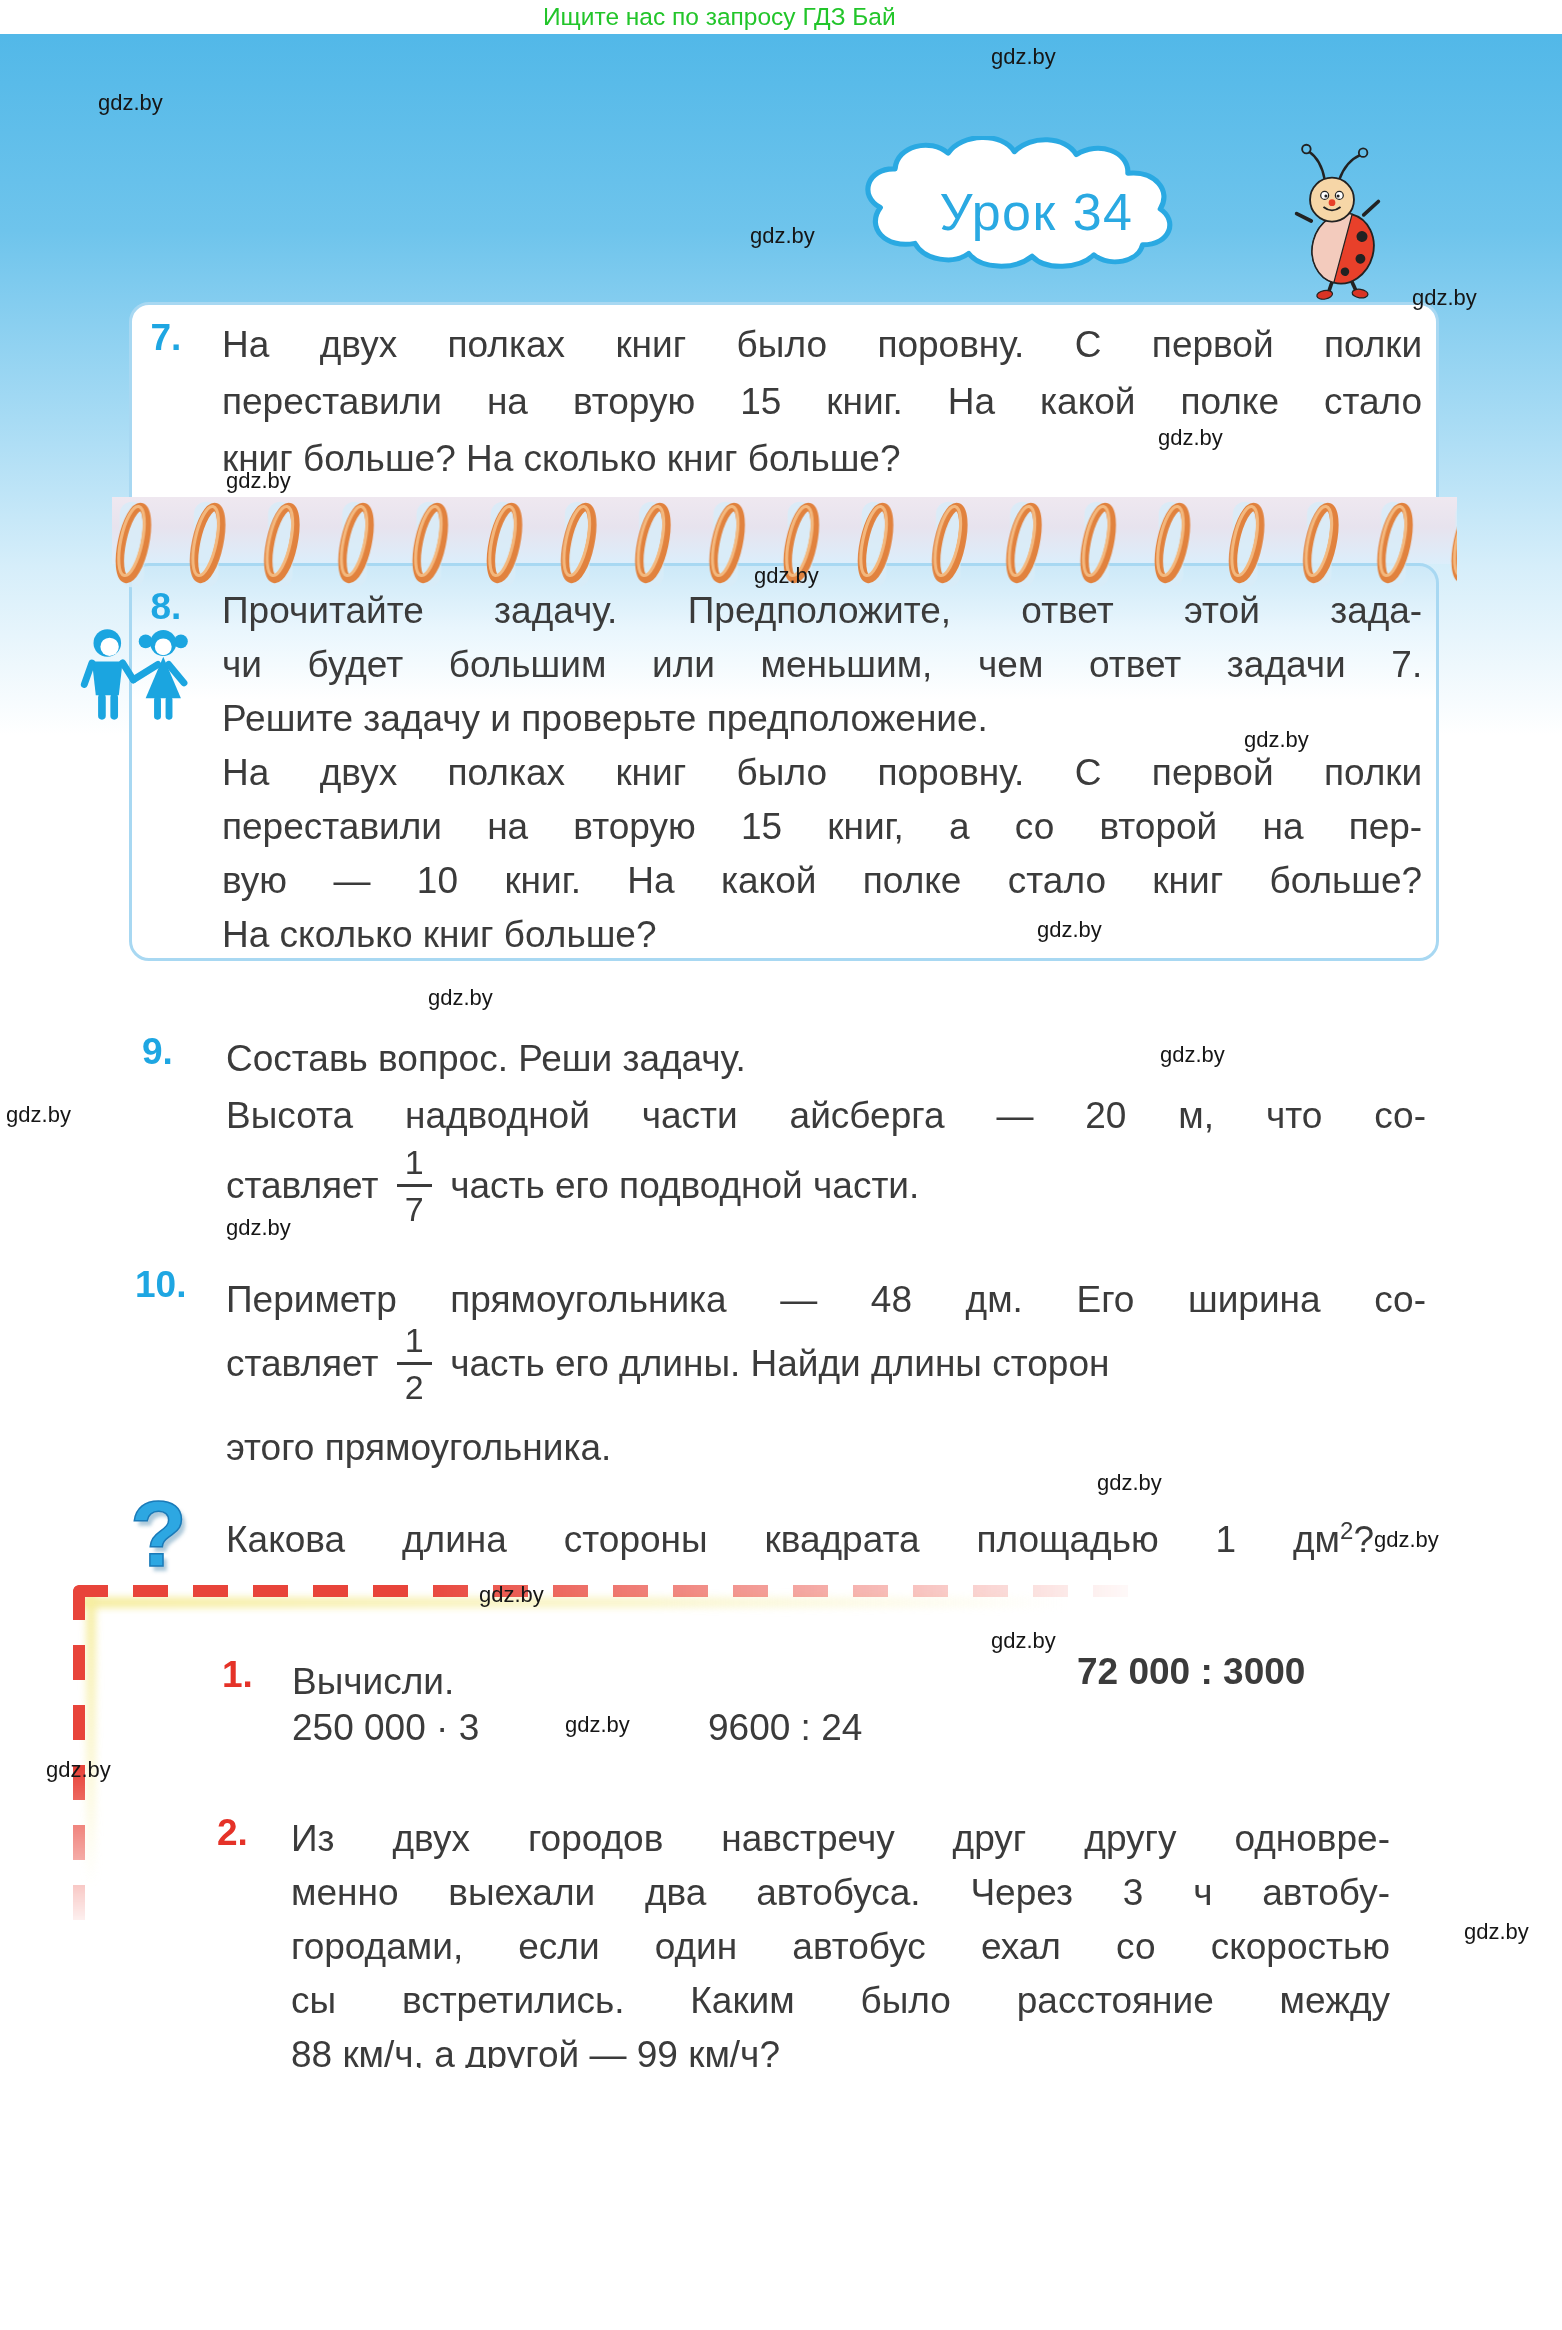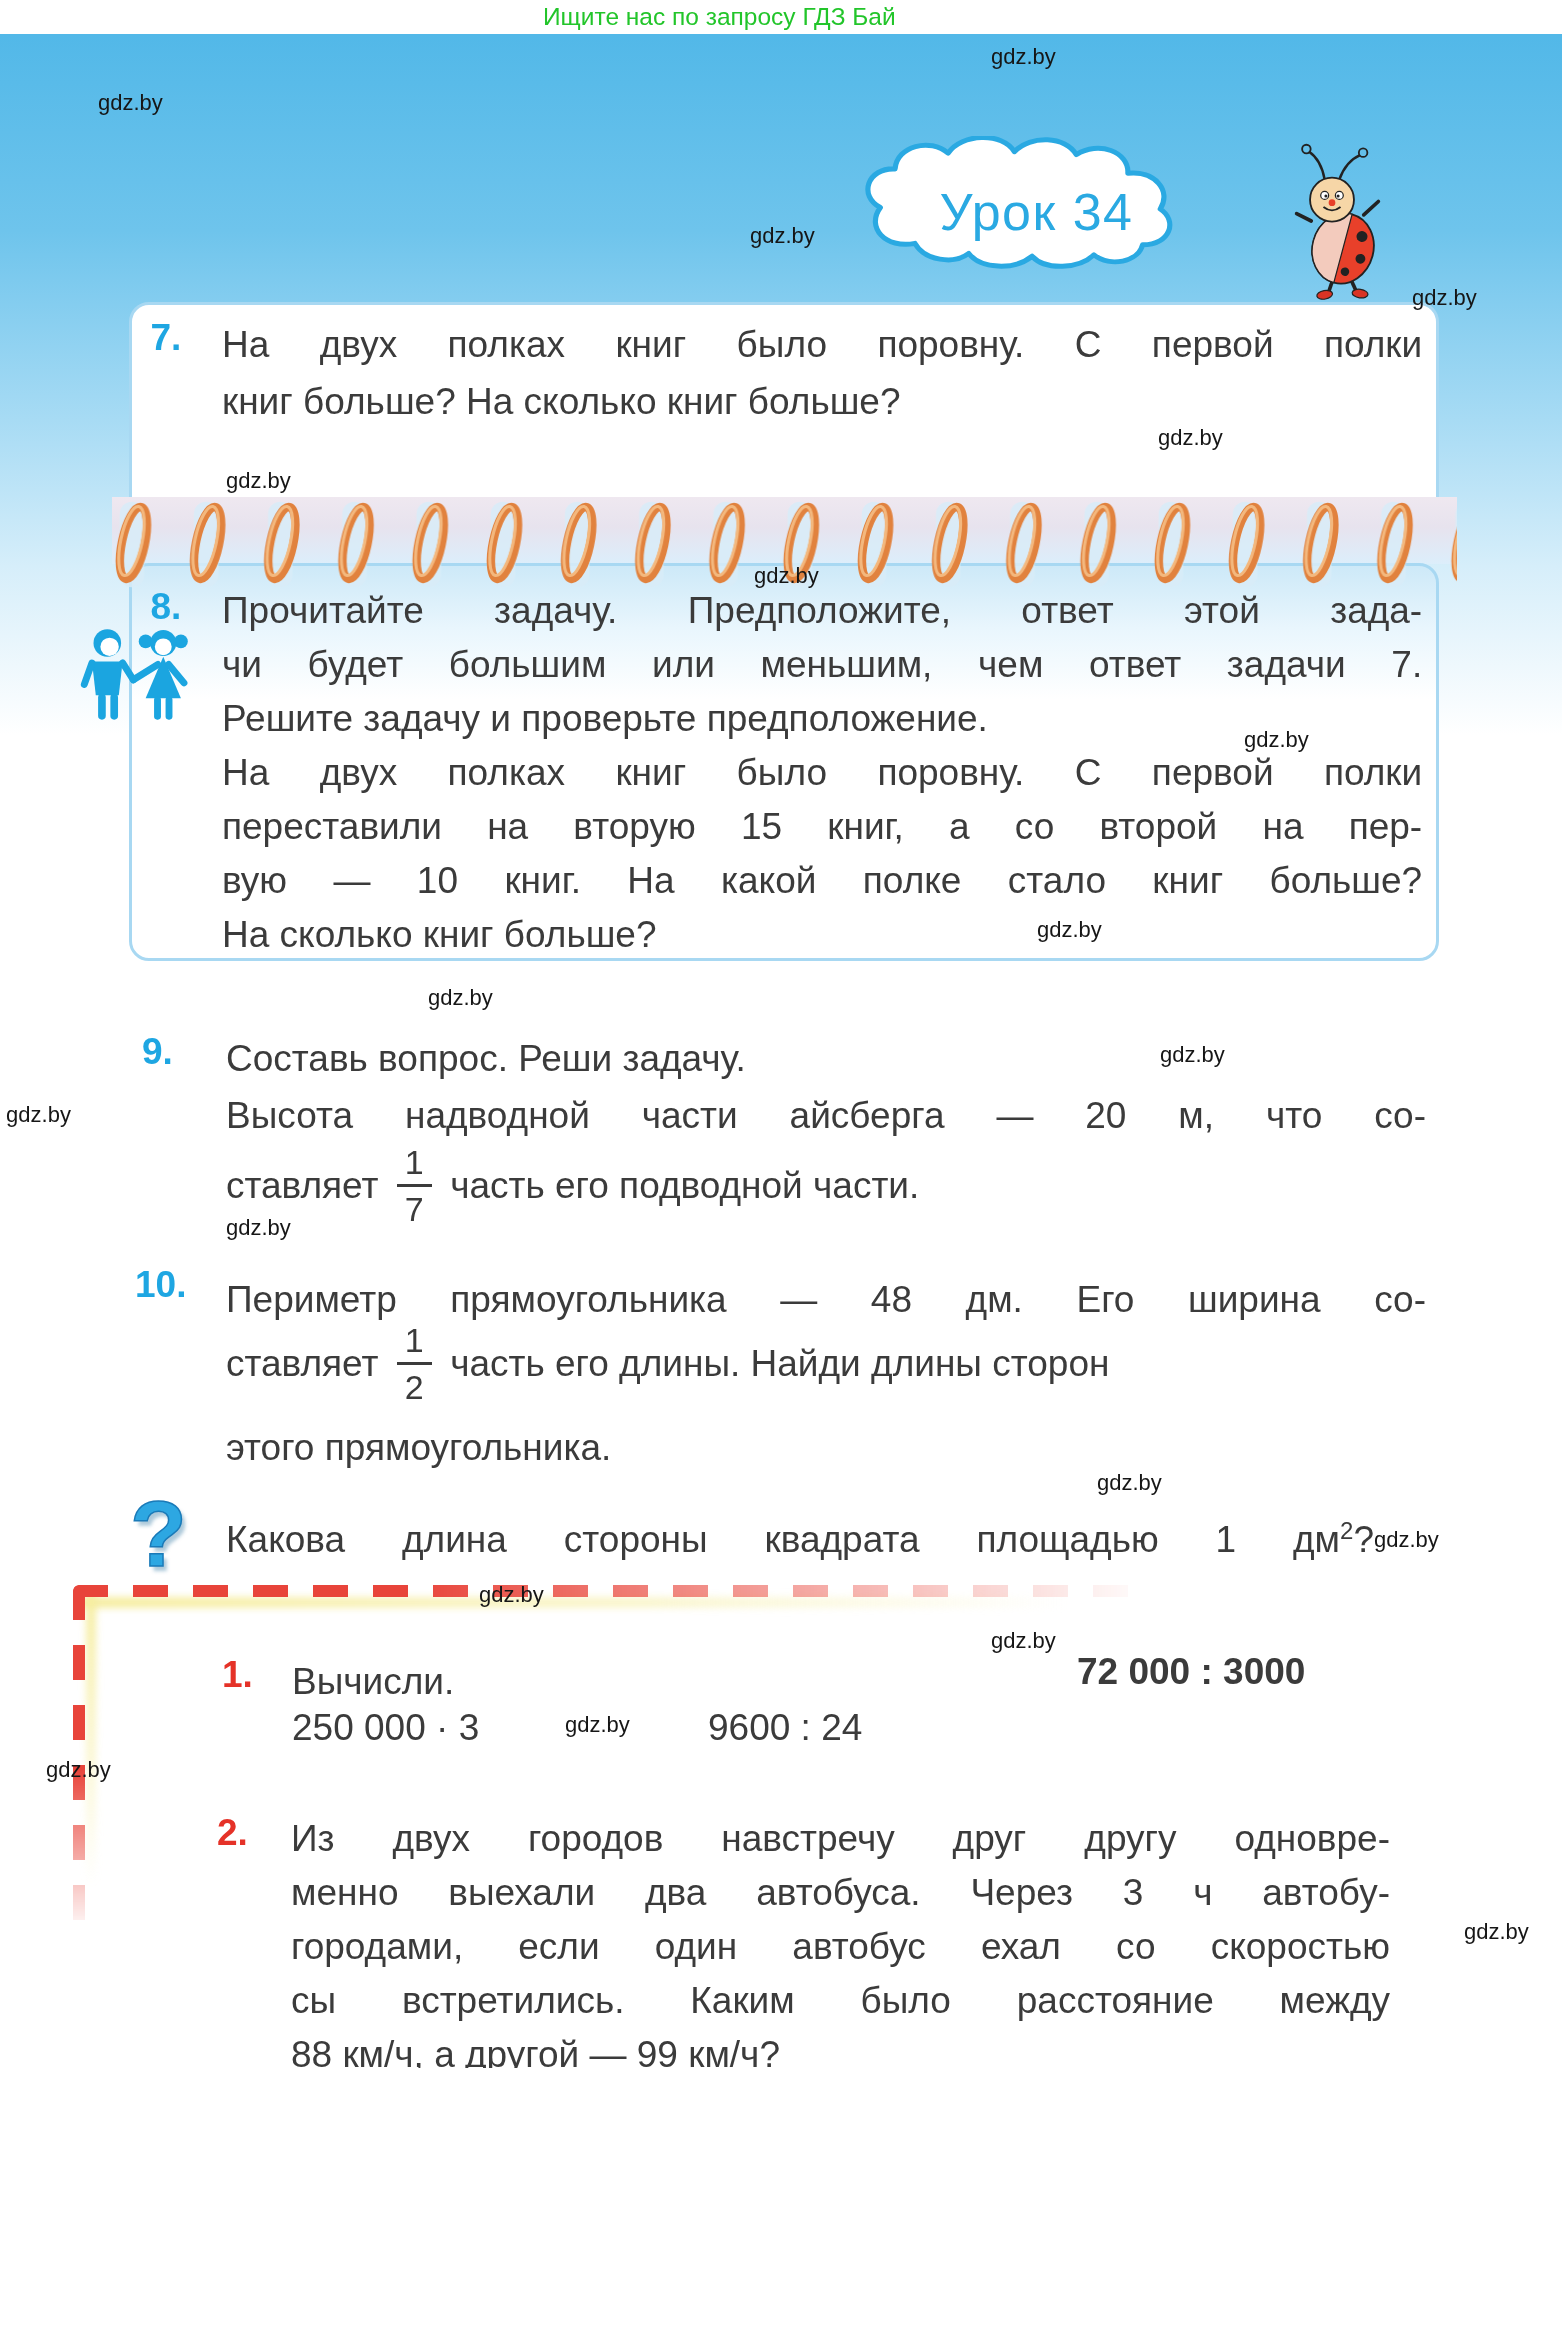--- a/index.html
+++ b/index.html
@@ -127,20 +127,21 @@
     <circle cx="112" cy="88" r="6.5" fill="#fff" stroke="#222" stroke-width="2"></circle>
     <circle cx="110" cy="89" r="2.5" fill="#222"></circle>
     <circle cx="100" cy="100" r="5.5" fill="#e8402a"></circle>
     <path d="M86,107 Q100,118 114,107" fill="none" stroke="#222" stroke-width="3"></path>
   </svg>
 
   <div class="pbox box7">
     <span class="pnum" style="left:18.4px;top:12.2px;">7.</span>
     <div class="ptext">
       <div class="line jl">На двух полках книг было поровну. С первой полки</div>
+      <div class="line jl">переставили на вторую 15 книг. На какой полке стало</div>
       <div class="line">книг больше? На сколько книг больше?</div>
     </div>
   </div>
 
   <div class="binding-band"></div>
 
   <div class="pbox box8">
     <span class="pnum" style="left:18.4px;top:20px;">8.</span>
     <div class="ptext">
       <div class="line jl">Прочитайте задачу. Предположите, ответ этой зада-</div>

